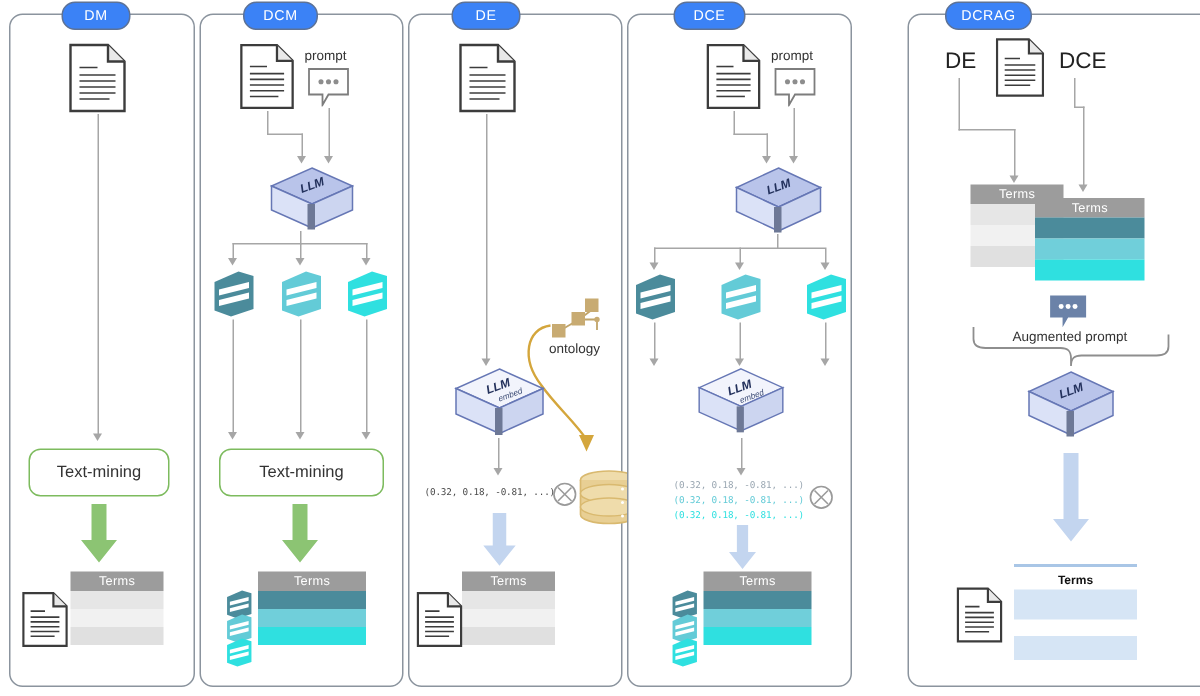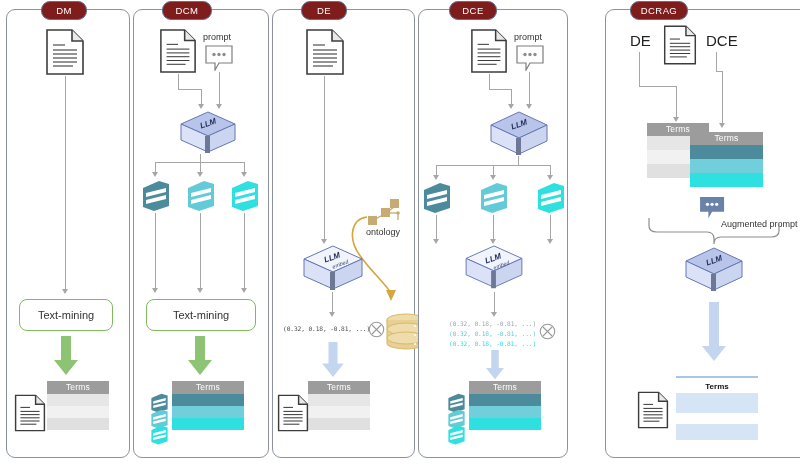--- a/index.html
+++ b/index.html
@@ -1,20 +1,20 @@
 <!DOCTYPE html>
 <html><head>
 <meta charset="utf-8">
 <style>
   html,body{margin:0;padding:0;background:#ffffff;}
   body{width:800px;height:464px;font-family:"Liberation Sans",sans-serif;overflow:hidden;}
   #stage{position:relative;width:800px;height:464px;}
 
   .panel{position:absolute;top:9px;bottom:6px;border:1.2px solid #8b949e;border-radius:9px;background:#fff;}
-  .pill{position:absolute;top:-9px;height:17px;border-radius:9px;background:#7f1d1d;
+  .pill{position:absolute;top:-9px;height:17px;border-radius:9px;background:#3b82f6;
         color:#fff;font-size:9.5px;letter-spacing:.4px;display:flex;align-items:center;
         justify-content:center;border:1px solid #5d7296;}
 
   
   .ab{position:absolute;}
 
   
   .doc{position:absolute;}
   .doc svg{display:block;}
 
@@ -542,21 +542,21 @@
   </div>
 
   <div class="bubble" style="left:93px;top:186px;">
     <svg width="28" height="24" viewBox="0 0 30 26">
       <path d="M1 1 h26 v16 h-13 l-4 7 v-7 h-9 z" fill="#6b82a8"></path>
       <circle cx="9" cy="9" r="1.8" fill="#fff"></circle>
           <circle cx="14" cy="9" r="1.8" fill="#fff"></circle>
           <circle cx="19" cy="9" r="1.8" fill="#fff"></circle>
     </svg>
   </div>
-  <div class="cap" style="left:69px;top:209px;margin-left:46px;">Augmented prompt</div>
+  <div class="cap" style="left:69px;top:209px;">Augmented prompt</div>
 
   <svg class="ab" style="left:40px;top:204px;" width="140" height="36" viewBox="0 0 140 36">
     <path d="M3 4 v8 c0 5 4 6 8 6 h50 c5 0 7 2 7 7 v5 c0 -5 2 -7 7 -7 h50 c4 0 8 -1 8 -6 v-8" fill="none" stroke="#8e8e8e" stroke-width="1.2"></path>
   </svg>
 
   <div class="cube" style="left:76px;top:236px;">
     <svg width="64" height="50" viewBox="0 0 64 50">
       <path d="M32 2 L60 15 L32 28 L4 15 Z" fill="#b9c4ea" stroke="#6677b5" stroke-width="1"></path>
       <path d="M4 15 L32 28 L32 44 L4 31 Z" fill="#dbe2f7" stroke="#6677b5" stroke-width="1"></path>
       <path d="M60 15 L32 28 L32 44 L60 31 Z" fill="#ccd5f0" stroke="#6677b5" stroke-width="1"></path>

